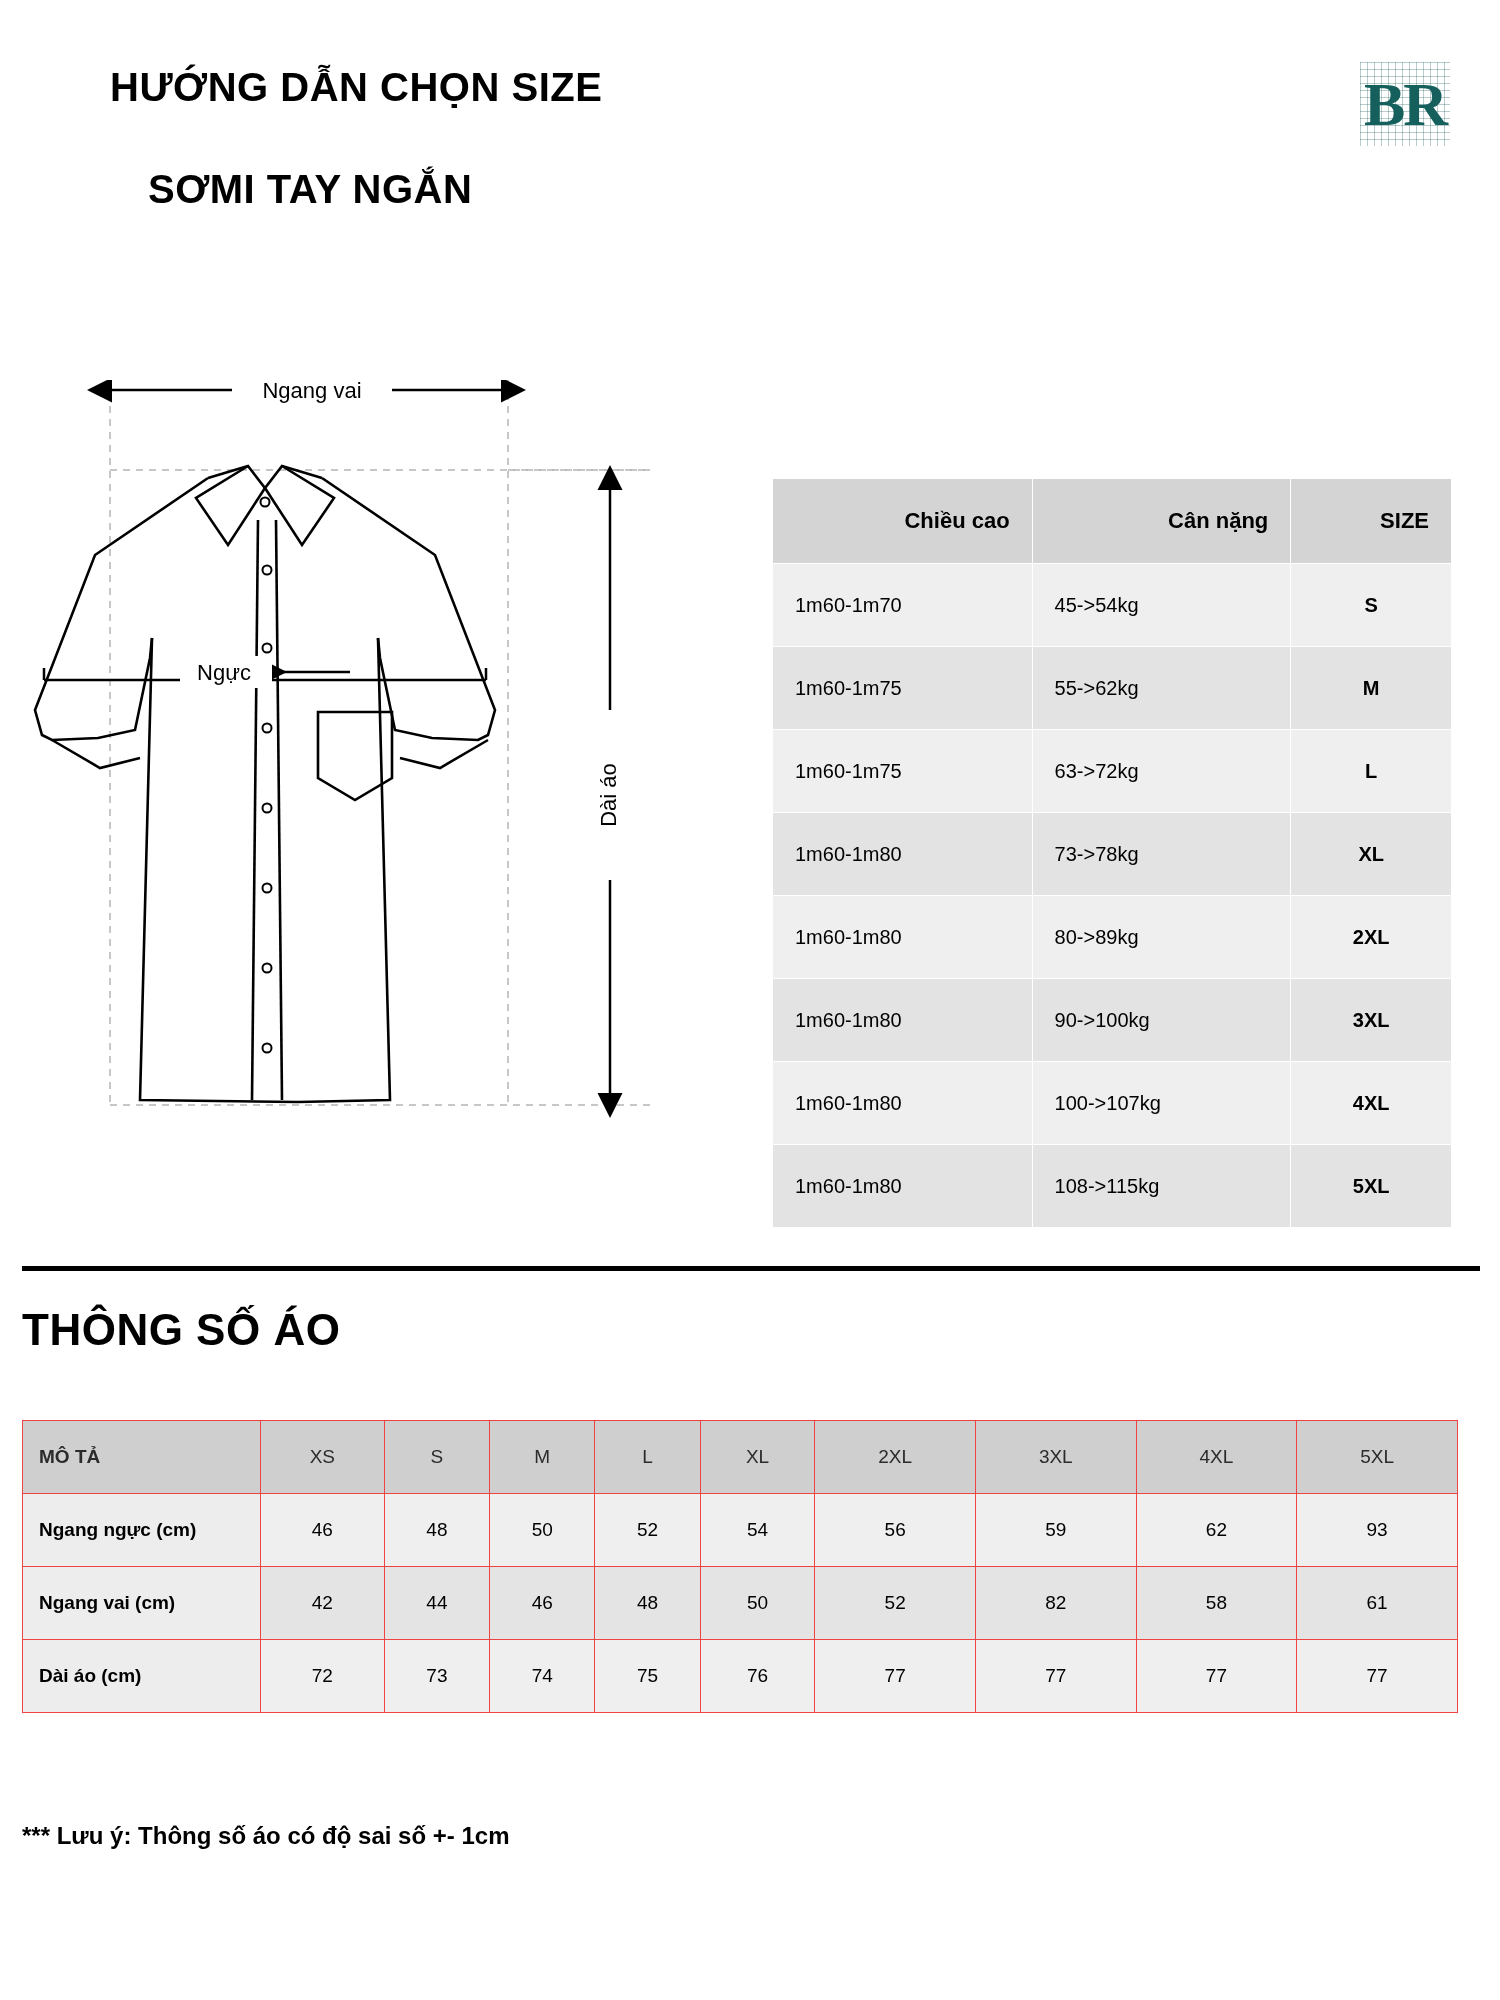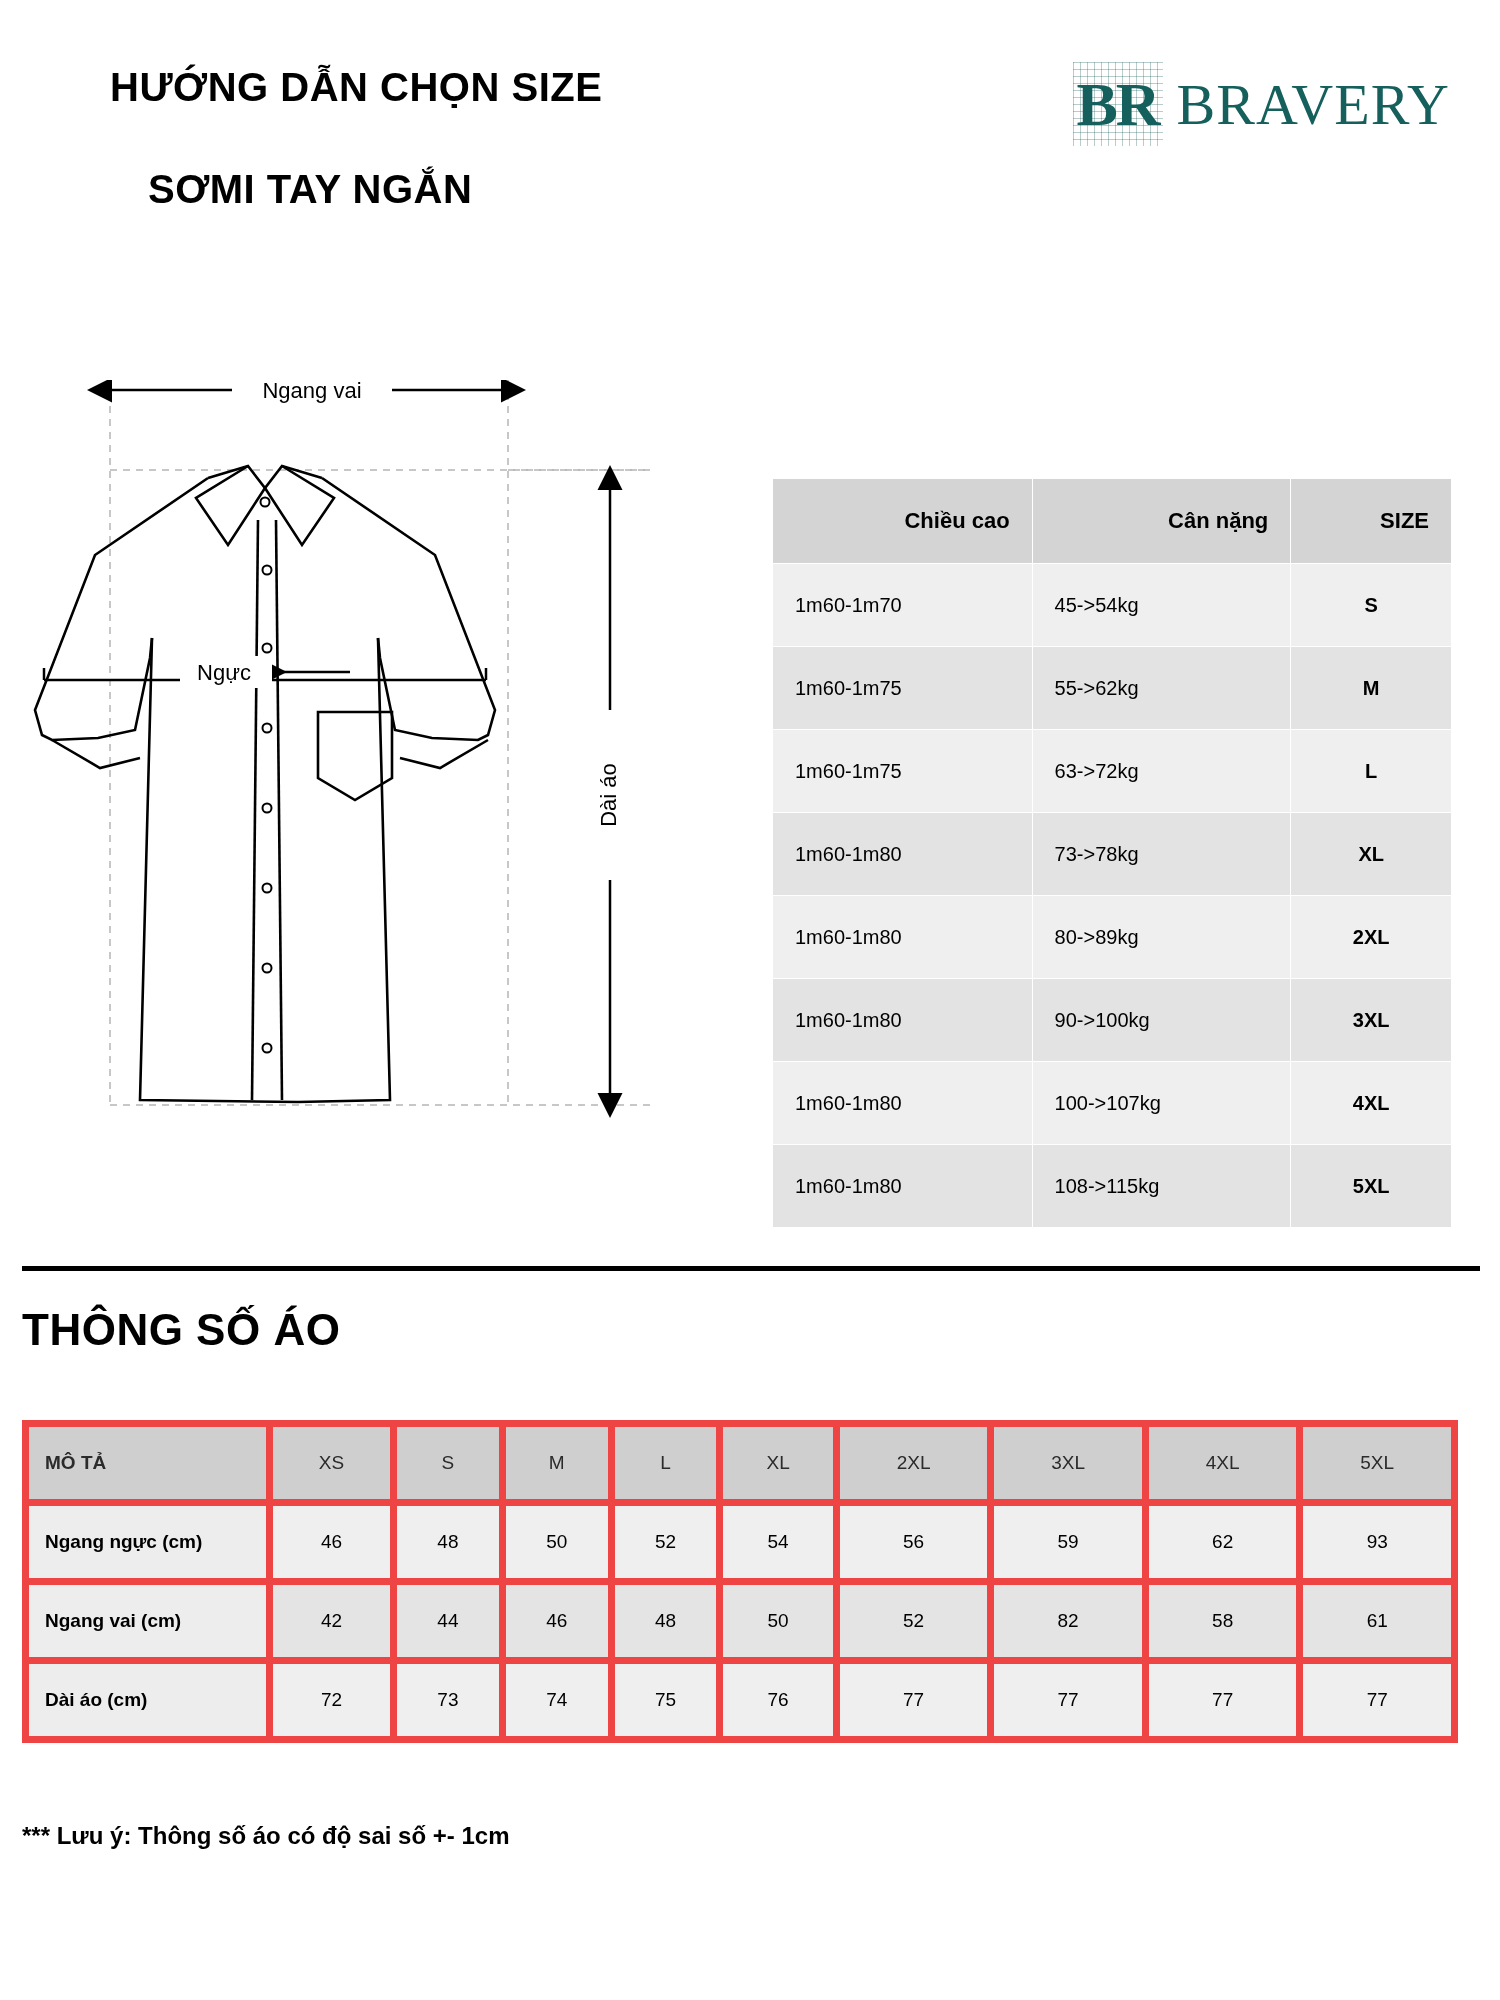--- a/index.html
+++ b/index.html
@@ -153,21 +153,21 @@
   .spec-table {
     position: absolute;
     left: 22px;
     top: 1420px;
     width: 1436px;
     border-collapse: collapse;
     font-size: 19px;
   }
   .spec-table th,
   .spec-table td {
-    border: 7px solid #ef4444;
+    border: 1px solid #ef4444;
     height: 70px;
     background: #e6e6e6;
     text-align: center;
     font-weight: normal;
   }
   .spec-table thead th {
     background: #cfcfcf;
     font-size: 19px;
     color: #2b2b2b;
   }
@@ -204,21 +204,20 @@
   <div class="title">
     <span>HƯỚNG DẪN CHỌN SIZE</span>
     <span class="line2">SƠMI TAY NGẮN</span>
   </div>
 
   <div class="brand">
     <div class="brand-mark">
       <div class="grid"></div>
       <div class="br">BR</div>
     </div>
-    <div class="brand-name">BRAVERY</div>
   </div>
 </div>
 
 <div class="illus">
   <svg width="760" height="860" viewBox="0 0 760 860" xmlns="http://www.w3.org/2000/svg">
     <defs>
       <marker id="arrL" markerWidth="12" markerHeight="12" refX="10" refY="5" orient="auto">
         <path d="M10,0 L0,5 L10,10 z" fill="#000"></path>
       </marker>
       <marker id="arrR" markerWidth="12" markerHeight="12" refX="2" refY="5" orient="auto">

